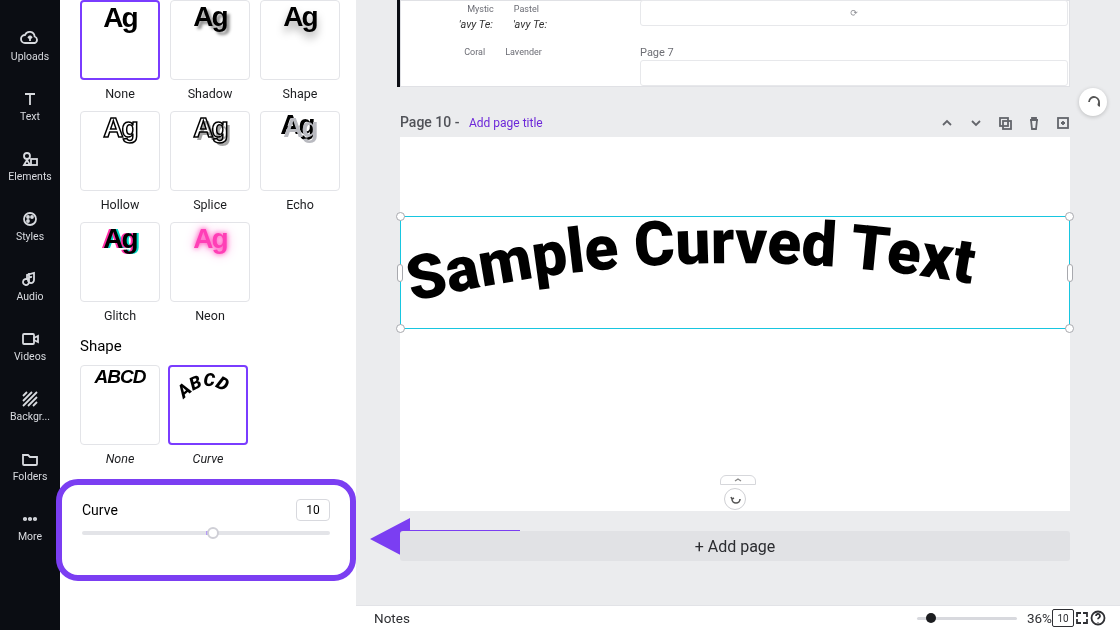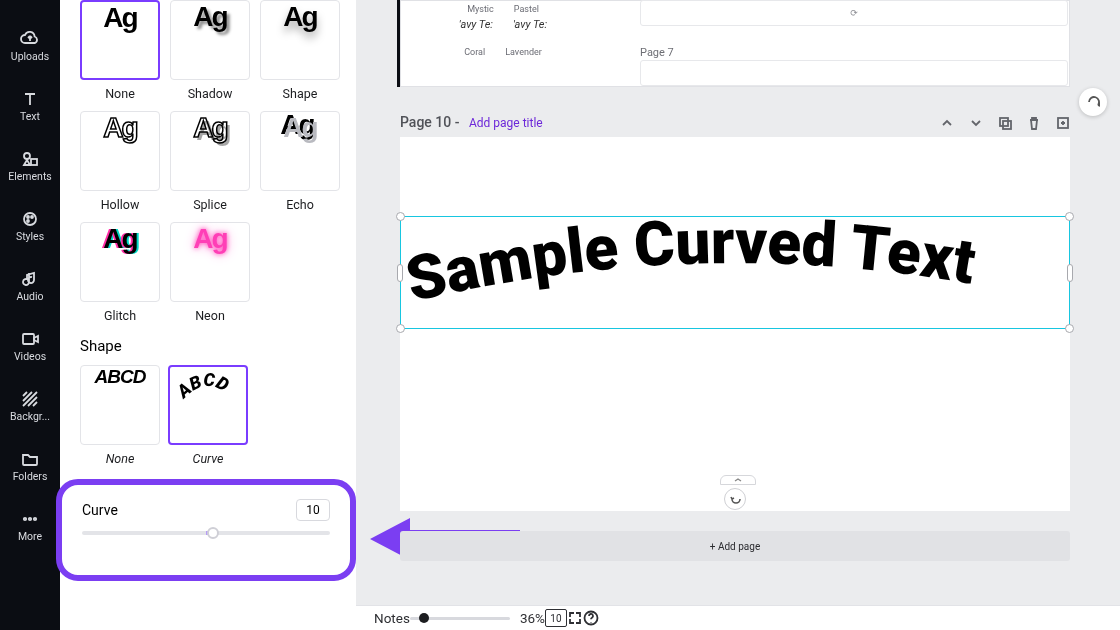--- a/index.html
+++ b/index.html
@@ -120,35 +120,35 @@
 
   .rotate-handle {
     position:absolute; left:50%; top:351px; transform:translateX(-50%);
     width:22px; height:22px; border-radius:50%; background:#fff; border:1px solid #cfd0d4;
     display:flex; align-items:center; justify-content:center;
   }
   .rotate-handle svg{width:12px;height:12px;stroke:#555;fill:none;stroke-width:1.6;}
 
   .add-page {
     position:absolute; left:44px; top:531px; width:670px; height:30px; background:#e1e2e5;
-    display:flex; align-items:center; justify-content:center; font-size:10px; color:#2b2c30; border-radius:3px; cursor:pointer;
+    display:flex; align-items:center; justify-content:center; font-size:16px; color:#2b2c30; border-radius:3px; cursor:pointer;
   }
 
   .hscroll {
     position:absolute; left:8px; bottom:2px; right:8px; height:12px;
   }
   .hscroll .pill {
     position:absolute; left:50%; top:0; transform:translateX(-50%); width:36px; height:10px; background:#fff; border:1px solid #d6d7db; border-radius:6px 6px 0 0;
     display:flex;align-items:center;justify-content:center;
   }
 
   
   .bottombar {
     position:absolute; left:356px; bottom:0; right:0; height:25px; background:#fff;
-    display:flex; align-items:center; padding:0 14px 0 18px;
+    display:flex; align-items:center; justify-content:space-between; padding:0 14px 0 18px;
     border-top:1px solid #e2e3e7; color:#2e2f33; font-size:13.5px;
   }
   .bb-right { display:flex; align-items:center; }
   .zoom-wrap { display:flex; align-items:center; gap:10px; }
   .zoom-track { width:100px; height:3px; background:#d8d9de; position:relative; border-radius:2px;}
   .zoom-thumb { position:absolute; left:14px; top:50%; transform:translate(-50%,-50%); width:10px;height:10px;border-radius:50%;background:#1c1d20;}
   .bb-icon { width:16px;height:16px; stroke:#2e2f33; fill:none; stroke-width:1.8; cursor:pointer;}
   .pagecount-badge{
     width:22px;height:18px;border:1.5px solid #2e2f33;border-radius:2px;display:flex;align-items:center;justify-content:center;font-size:10px;position:relative; cursor:pointer;
   }

